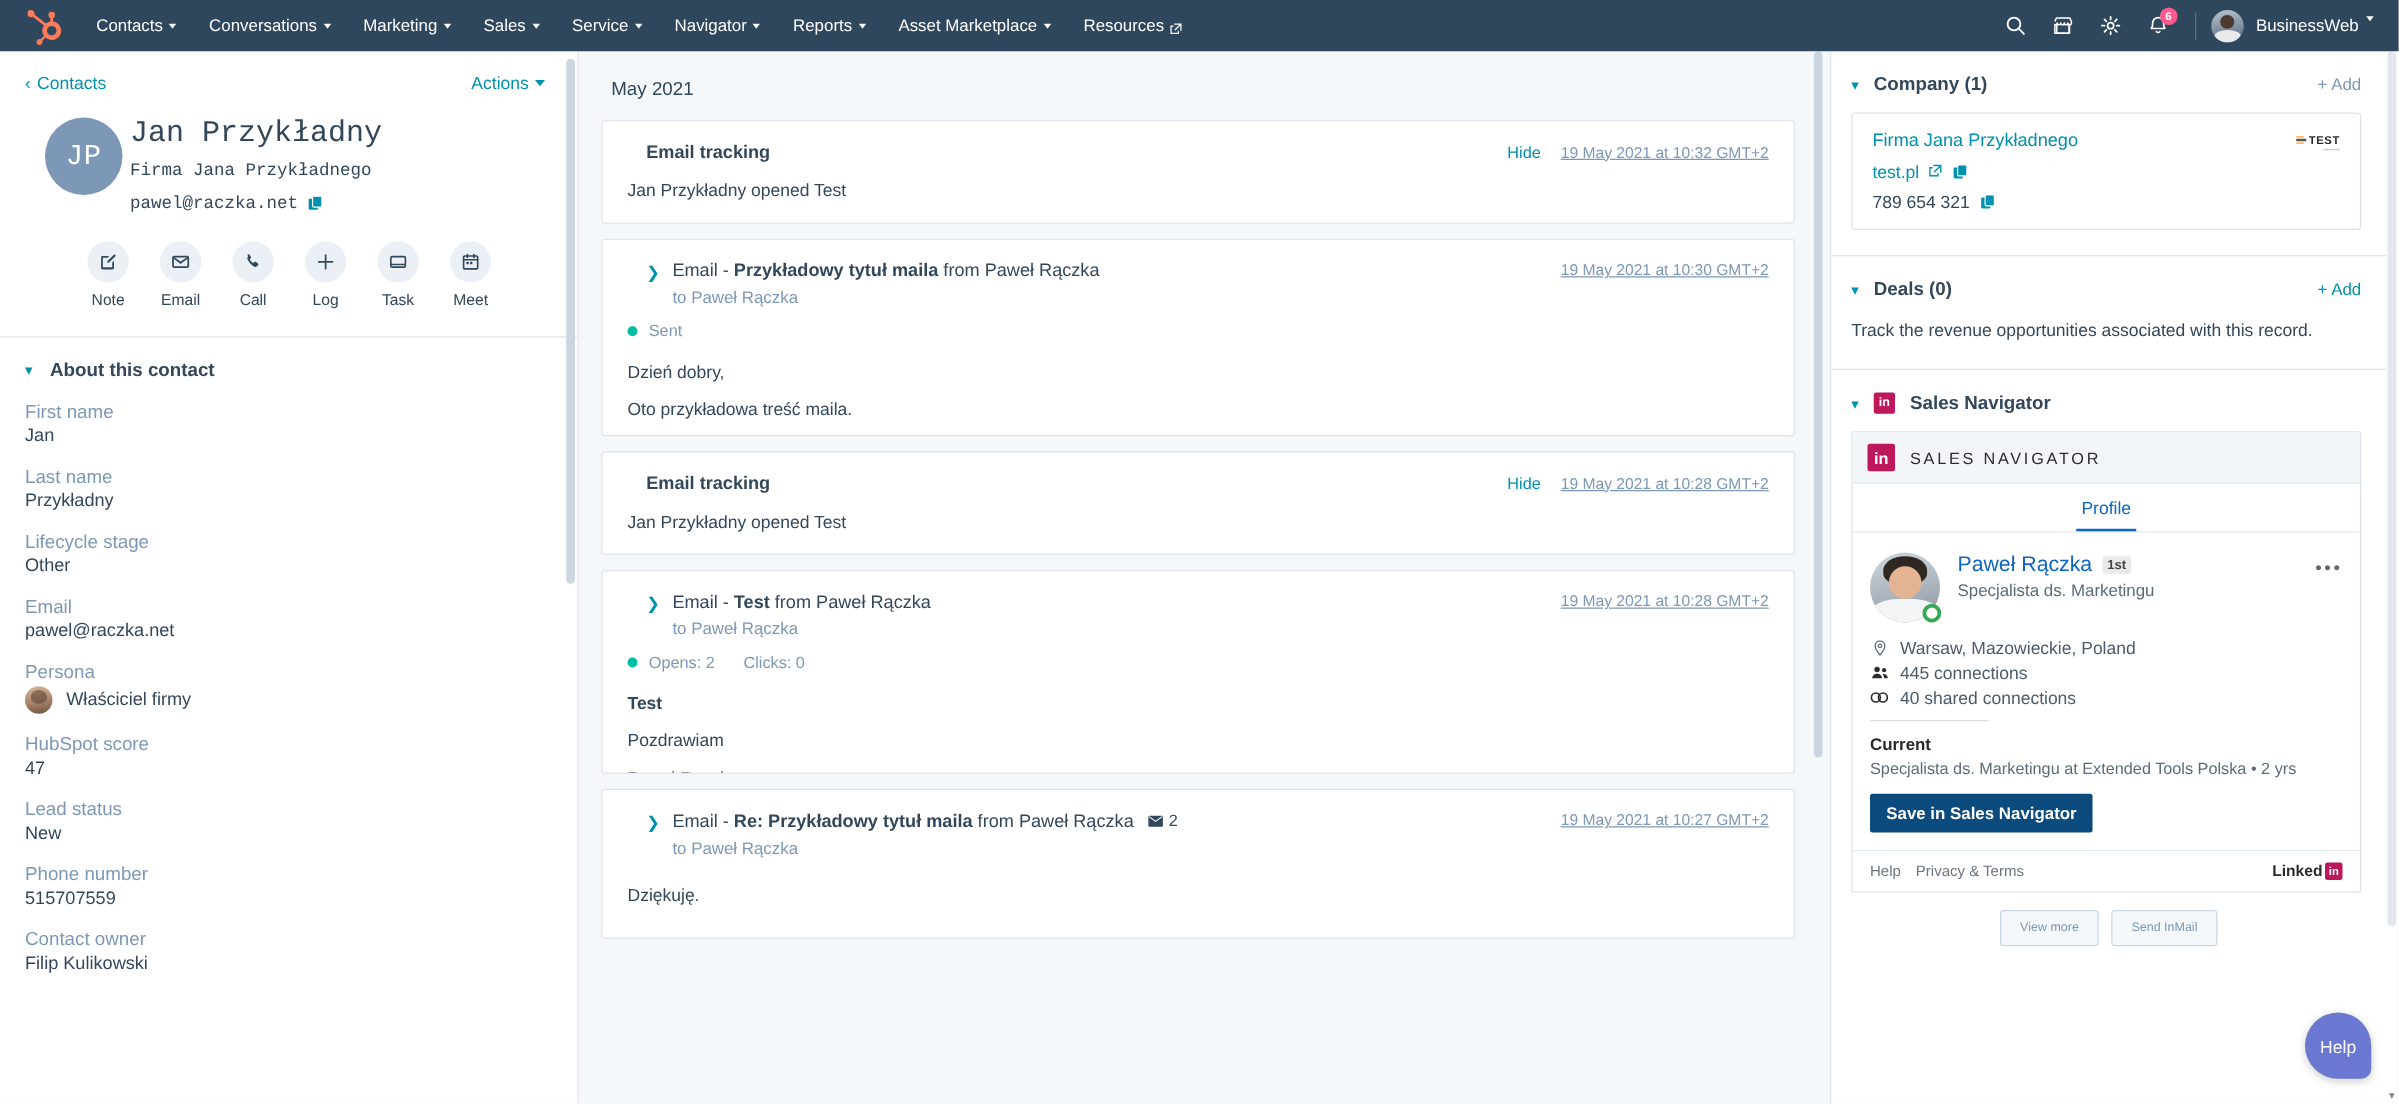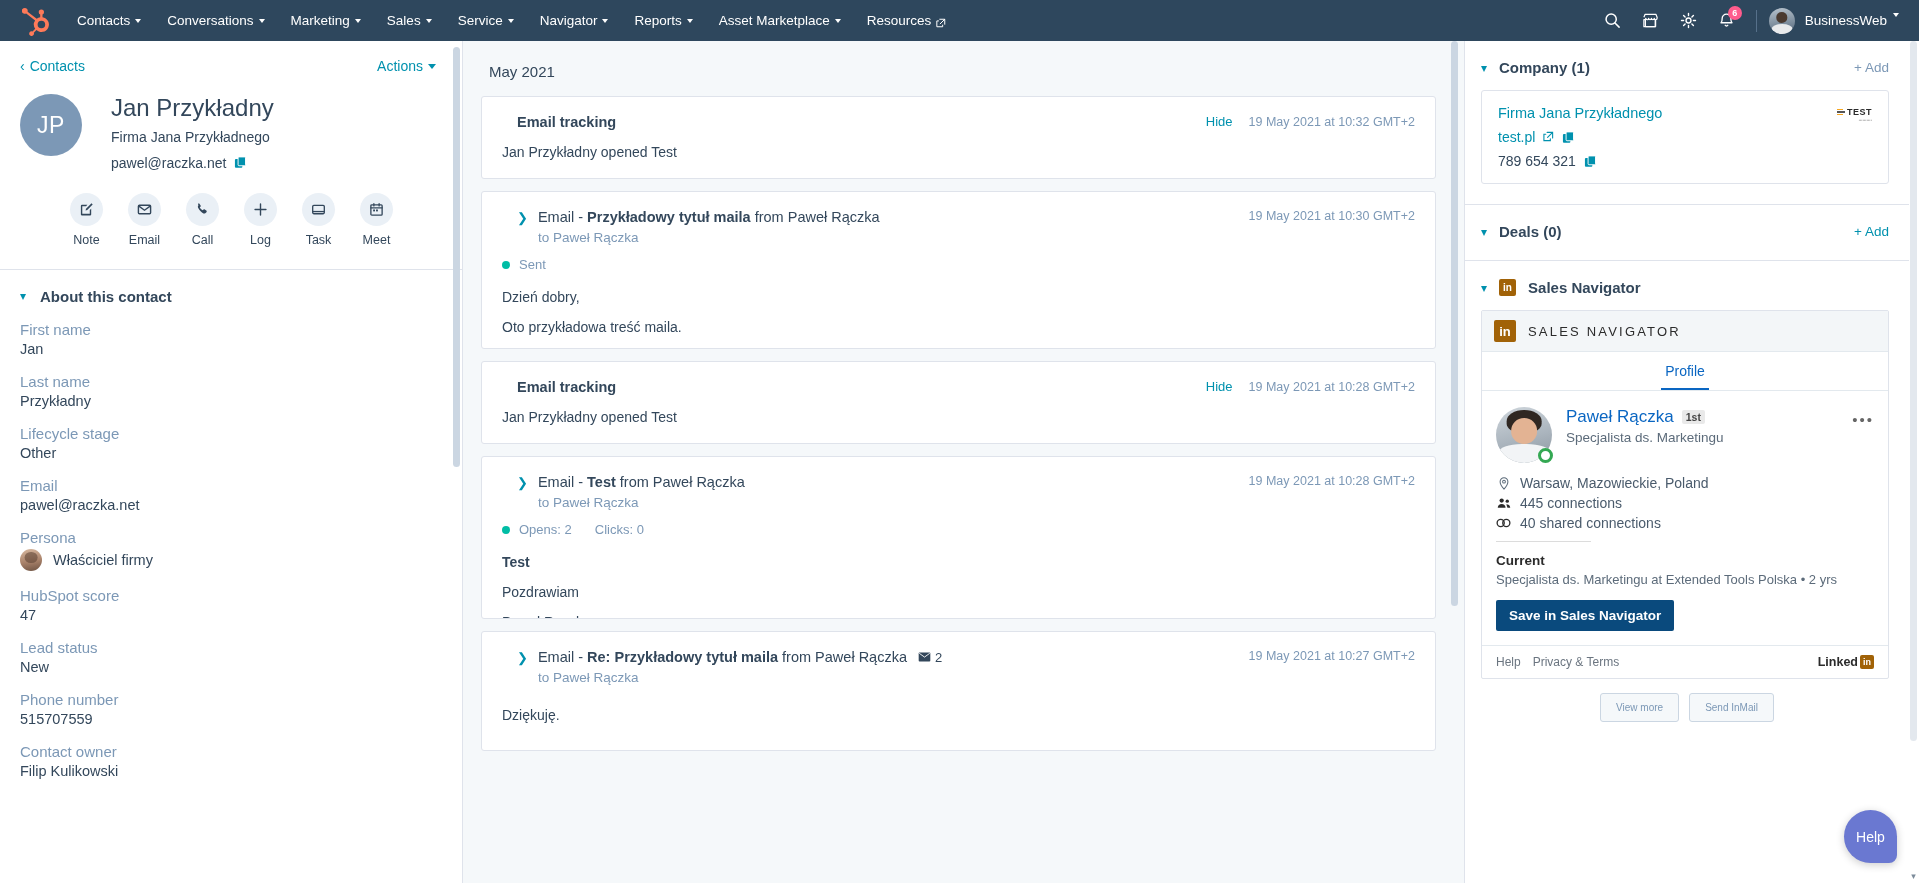--- a/index.html
+++ b/index.html
@@ -67,21 +67,21 @@
   .left-inner { padding: 0; height: 842px; overflow: hidden; }
   .left-head {
     display: flex; align-items: center; justify-content: space-between;
     padding: 17px 26px 6px 20px;
   }
   .back-link { color: #0091ae; font-size: 14px; cursor: pointer; display: flex; align-items: center; gap: 5px; font-weight: 500;}
   .chev-l { font-size: 14px; line-height: 1; }
   .actions-link { color: #0091ae; font-size: 14px; cursor: pointer; display: flex; align-items: center; gap: 5px; font-weight: 500;}
   .caret-teal { border-left: 4px solid transparent; border-right: 4px solid transparent; border-top: 5px solid #0091ae; display:inline-block; }
 
-  .contact-head { display: flex; padding: 14px 20px 0 20px; gap: 29px; }
+  .contact-head { display: flex; padding: 14px 20px 0 36px; gap: 6px; font-family: Liberation Mono, monospace; }
   .avatar-lg {
     width: 62px; height: 62px; border-radius: 50%; background: #7c98b6;
     color: #fff; font-size: 23px; display: flex; align-items: center; justify-content: center;
     flex: 0 0 auto; letter-spacing: 0.5px;
   }
   .contact-name { font-size: 24px; color: #33475b; font-weight: 400; line-height: 1.15; }
   .contact-company { font-size: 14px; color: #33475b; margin-top: 7px; }
   .contact-email-row { font-size: 14px; color: #33475b; margin-top: 10px; display: flex; align-items: center; gap: 8px; }
   .copy-ic { color: #0091ae; cursor: pointer; display: inline-flex; }
 
@@ -137,21 +137,21 @@
 
   .card {
     background: #fff; border: 1px solid #dfe3eb; border-radius: 3px;
     margin-bottom: 12px; padding: 17px 20px 18px 20px;
     position: relative;
   }
   .card-top { display: flex; align-items: flex-start; }
   .card-main { flex: 1 1 auto; min-width: 0; margin-left: 15px; }
   .card-right { display: flex; align-items: center; gap: 16px; flex: 0 0 auto; padding-left: 20px; }
   .hide-link { color: #0091ae; font-size: 13px; cursor: pointer; font-weight: 500; }
-  .ts { color: #7c98b6; font-size: 12.5px; white-space: nowrap; }
+  .ts { color: #7c98b6; font-size: 12.5px; white-space: nowrap; text-decoration: underline; }
 
   .track-title { font-size: 14.5px; font-weight: bold; color: #33475b; }
   .track-sub { font-size: 14px; color: #33475b; margin-top: 14px; }
 
   .email-head { display: flex; align-items: flex-start; gap: 10px; }
   .exp-chev { color: #0091ae; font-size: 13px; line-height: 1.2; cursor: pointer; padding-top: 1px; flex:0 0 auto;}
   .email-title { font-size: 14.5px; color: #33475b; }
   .email-title b { font-weight: bold; }
   .email-title .muted { color: #33475b; font-weight: 400; }
   .reply-count { color: #33475b; font-size: 13px; margin-left: 7px; display:inline-flex; align-items:center; gap:4px; }
@@ -201,21 +201,21 @@
   .logo-test { font-size: 9px; font-weight: bold; letter-spacing: .5px; color: #2a2a2a; display:flex; align-items:center; gap:2px; justify-content:flex-end;}
   .logo-bars { display:inline-flex; flex-direction:column; gap:1px; }
   .logo-bars i { display:block; width:6px; height:1.5px; background:#f5a623; }
   .logo-bars i:nth-child(2){ width:8px; background:#555;}
   .logo-sub { font-size: 3.2px; color:#999; text-align:right; margin-top:1px; letter-spacing:.2px;}
 
   .deals-text { padding: 14px 20px 0 16px; font-size: 14px; color: #33475b; line-height: 1.5; }
   .sec-div { height: 1px; background: #dfe3eb; margin: 20px 0 0 0; }
 
   .li-badge {
-    width: 17px; height: 17px; background: #a16207; color: #fff; border-radius: 2px;
+    width: 17px; height: 17px; background: #be185d; color: #fff; border-radius: 2px;
     font-size: 10px; font-weight: bold; display: flex; align-items: center; justify-content: center;
     font-family: "Liberation Sans", sans-serif; flex:0 0 auto;
   }
 
   .sn-card {
     margin: 14px 20px 0 16px; border: 1px solid #dfe3eb; border-radius: 2px; background: #fff;
   }
   .sn-header {
     background: #f3f6f8; padding: 9px 12px; display: flex; align-items: center; gap: 12px;
     border-bottom: 1px solid #e3e9ee;
@@ -685,20 +685,21 @@
         </div>
       </div>
 
       <div class="sec-div"></div>
 
       <div class="sec-head">
         <span class="chev-d">▾</span>
         <span class="sec-title">Deals (0)</span>
         <span class="add-link teal">+ Add</span>
       </div>
+      <div class="deals-text">Track the revenue opportunities associated with this record.</div>
 
       <div class="sec-div"></div>
 
       <div class="sec-head">
         <span class="chev-d">▾</span>
         <span class="li-badge">in</span>
         <span class="sec-title">Sales Navigator</span>
       </div>
 
       <div class="sn-card">

